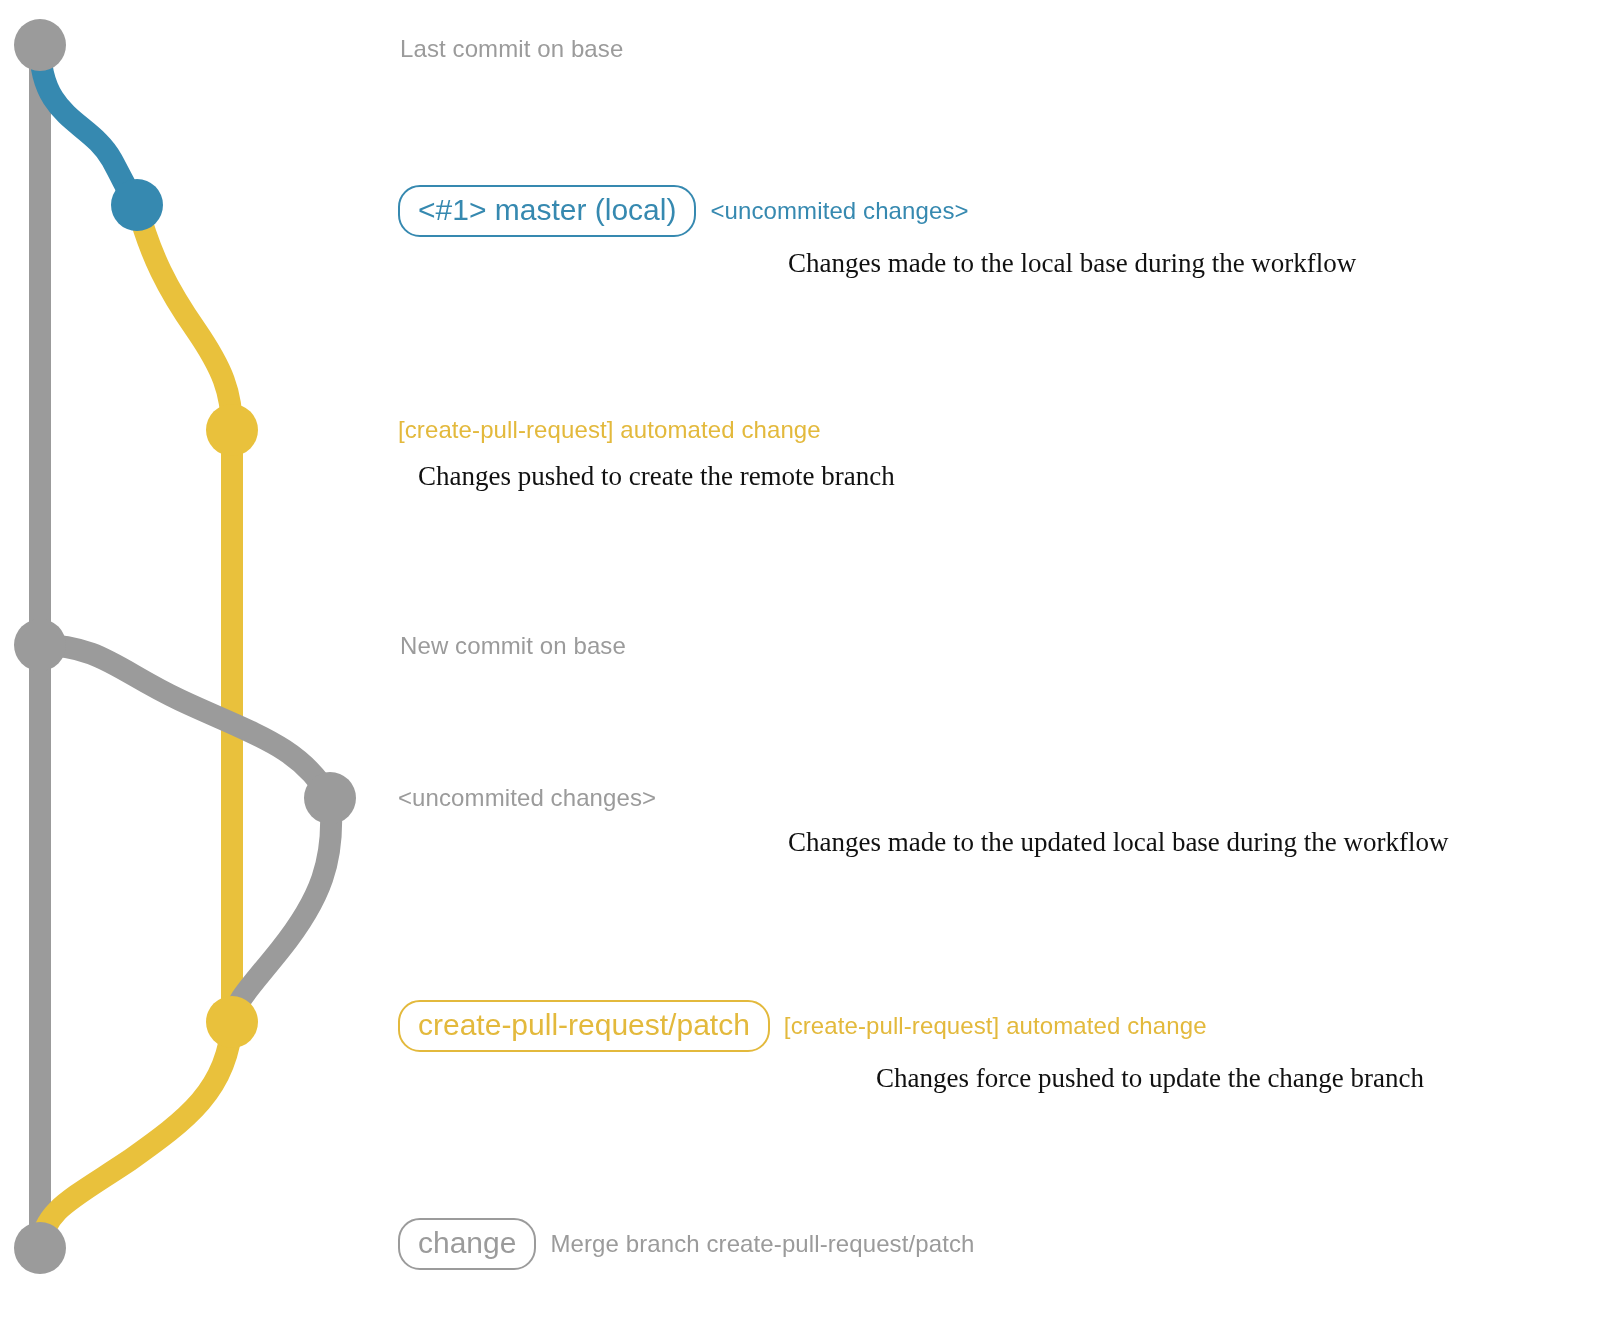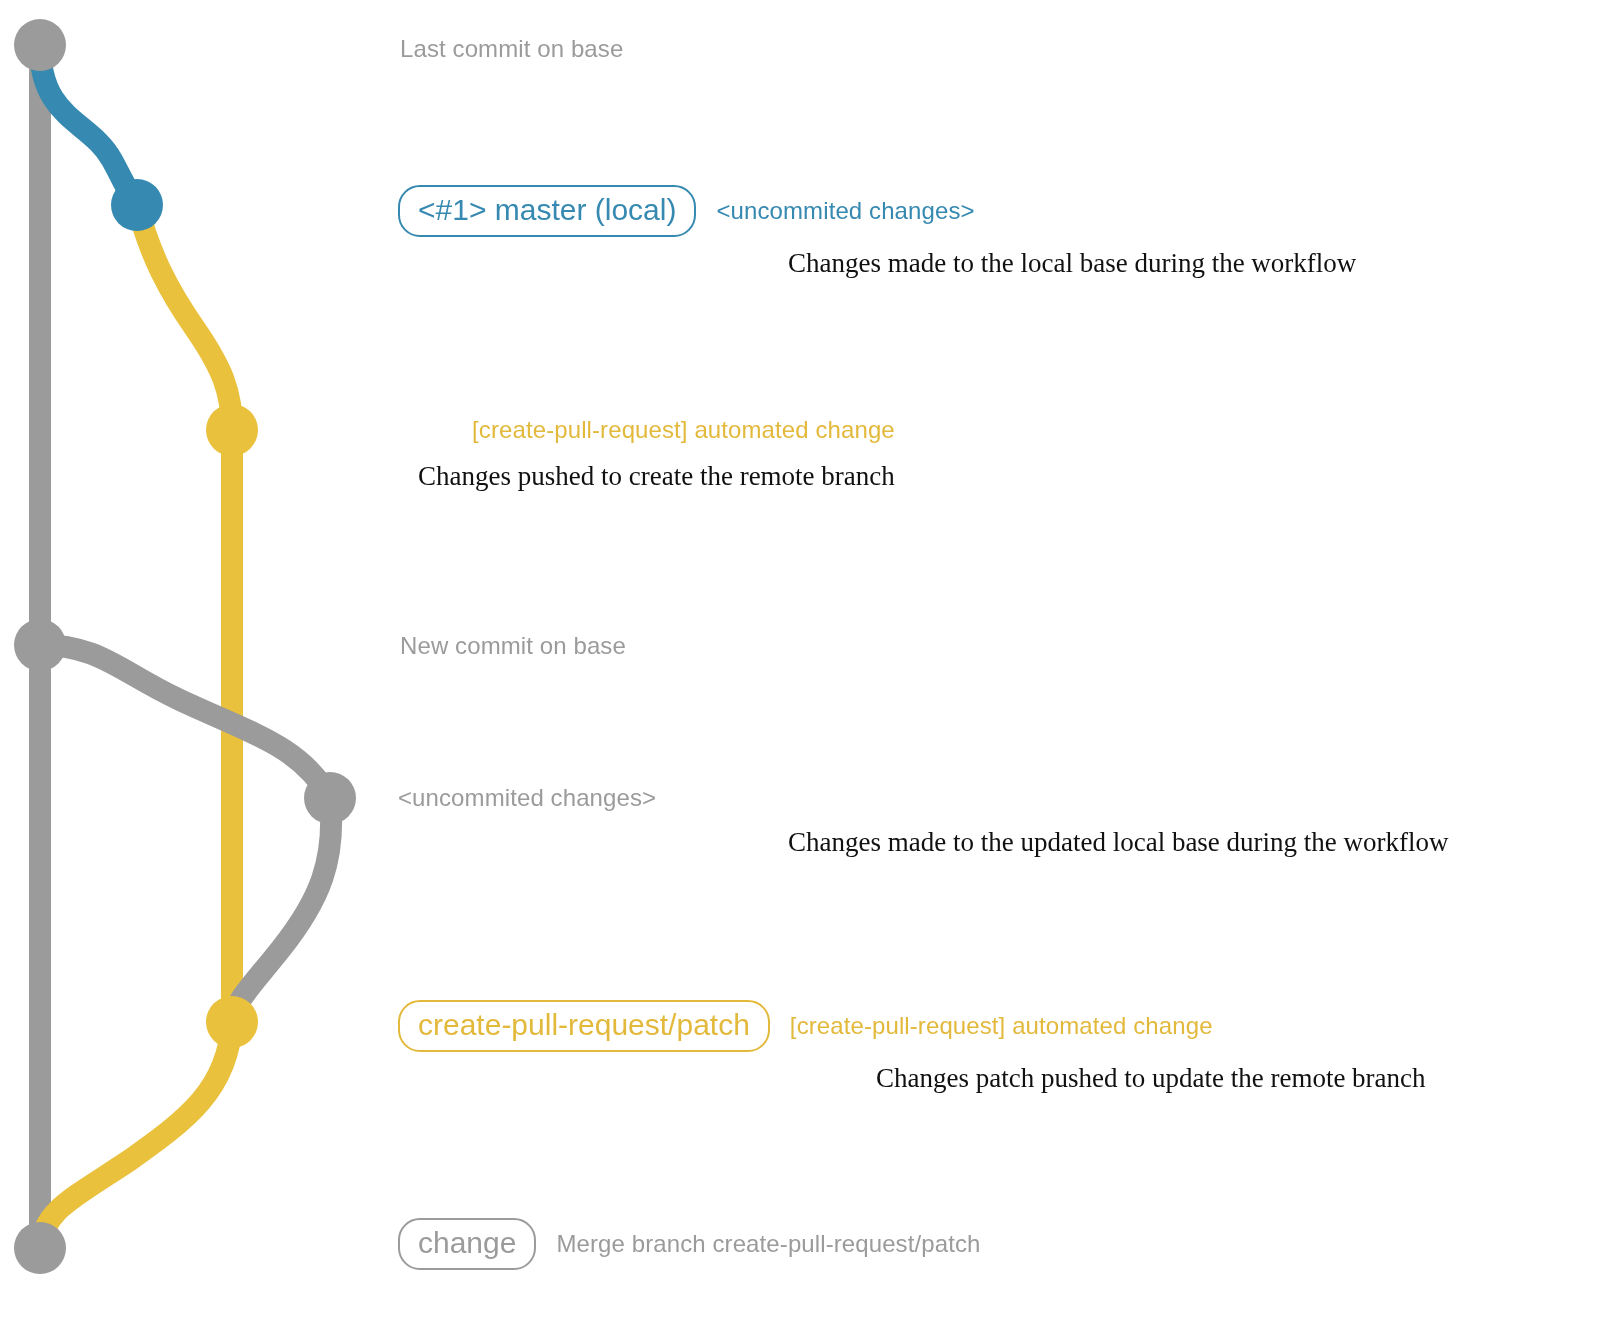--- a/index.html
+++ b/index.html
@@ -14,41 +14,41 @@
 
   
   .subject{
     font-family:"Liberation Sans", sans-serif;
     font-size:24px;
     line-height:36px;
     color:#9b9b9b;
     letter-spacing:0.1px;
   }
   .subject.blue{color:#3689b0;}
-  .subject.gold{color:#e3b93c;text-align:right;}
+  .subject.gold{color:#e3b93c;}
   .subject.gray{color:#9b9b9b;}
 
   
   .badge{
     display:inline-block;
     border:2px solid #9b9b9b;
     border-radius:22px;
     padding:6px 18px 8px 18px;
     font-family:"Liberation Sans", sans-serif;
     font-size:30px;
     line-height:34px;
     color:#9b9b9b;
     background:#ffffff;
     vertical-align:middle;
   }
   .badge.blue{border-color:#3689b0;color:#3689b0;}
   .badge.gold{border-color:#e3b93c;color:#e3b93c;}
   .badge.gray{border-color:#9b9b9b;color:#9b9b9b;}
 
-  .badge-line{display:flex;align-items:center;gap:20px;}
+  .badge-line{display:flex;align-items:center;gap:14px;}
 
   
   .note{
     font-family:"Liberation Serif", serif;
     font-size:27px;
     line-height:32px;
     color:#111111;
     white-space:nowrap;
   }
 </style>
@@ -109,21 +109,21 @@
     <span class="subject gray">&lt;uncommited changes&gt;</span>
   </div>
   <div class="note" style="margin-left:390px;margin-top:10px;">Changes made to the updated local base during the workflow</div>
 </div>
 
 <div class="row" style="left:398px;top:1000px;">
   <div class="badge-line">
     <span class="badge gold">create-pull-request/patch</span>
     <span class="subject gold">[create-pull-request] automated change</span>
   </div>
-  <div class="note" style="margin-left:478px;margin-top:10px;">Changes patch pushed to update the remote branch</div>
+  <div class="note" style="margin-left:478px;margin-top:10px;">Changes force pushed to update the change branch</div>
 </div>
 
 <div class="row" style="left:398px;top:1218px;">
   <div class="badge-line">
     <span class="badge gray">change</span>
     <span class="subject gray">Merge branch create-pull-request/patch</span>
   </div>
 </div>
 
 </body></html>

